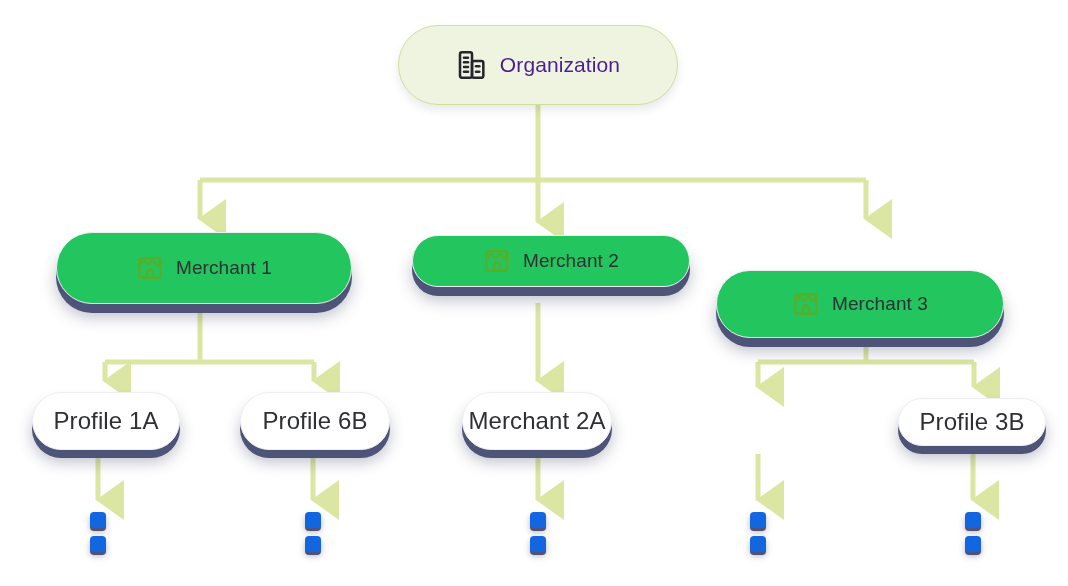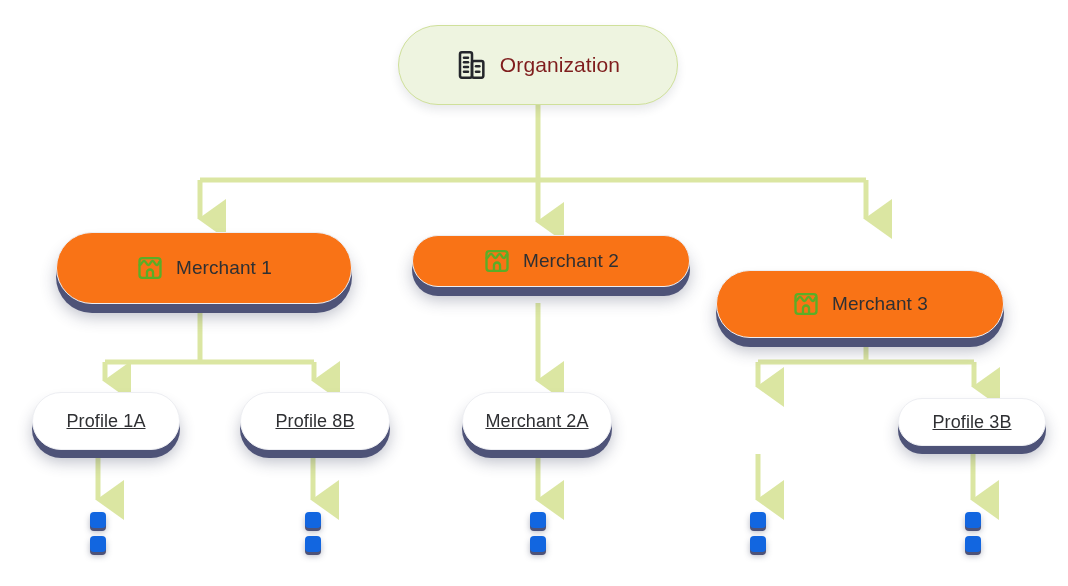--- a/index.html
+++ b/index.html
@@ -25,37 +25,37 @@
     color:#2f3033;
     letter-spacing:.1px;
   }
 
   
   .org{
     background:#eef4e0;
     border:1.5px solid #cfe09a;
     box-shadow:0 5px 10px rgba(30,35,60,.10);
   }
-  .org .label{font-size:21px;color:#7f1d1d;}
+  .org .label{font-size:21px;color:#4c1d95;}
 
   
   .merchant{
-    background:#f97316;
+    background:#22c55e;
     border:1px solid #edeef2;
     box-shadow:0 9px 0 0 #4e5378, 0 13px 16px rgba(40,45,80,.30);
   }
   .merchant .label{font-size:19px;}
 
   
   .profile{
     background:#ffffff;
     border:1px solid #edeef2;
     box-shadow:0 8px 0 0 #4e5378, 0 12px 15px rgba(40,45,80,.30);
   }
-  .profile .label{font-size:18px;text-decoration:underline;}
+  .profile .label{font-size:24px;}
 
   
   .chip{
     position:absolute;
     width:16px;height:16px;
     border-radius:4px;
     background:#1266e0;
     box-shadow:0 3px 0 0 #4e5378, 0 4px 6px rgba(40,45,80,.35);
   }
 
@@ -153,21 +153,21 @@
       </svg>
     </span>
     <span class="label">Merchant 3</span>
   </div>
 
   <div class="node profile" style="left:32px;top:392px;width:148px;height:58px;">
     <span class="label">Profile 1A</span>
   </div>
 
   <div class="node profile" style="left:240px;top:392px;width:150px;height:58px;">
-    <span class="label">Profile 8B</span>
+    <span class="label">Profile 6B</span>
   </div>
 
   <div class="node profile" style="left:462px;top:392px;width:150px;height:58px;">
     <span class="label">Merchant 2A</span>
   </div>
 
 
   <div class="node profile" style="left:898px;top:398px;width:148px;height:48px;">
     <span class="label">Profile 3B</span>
   </div>

